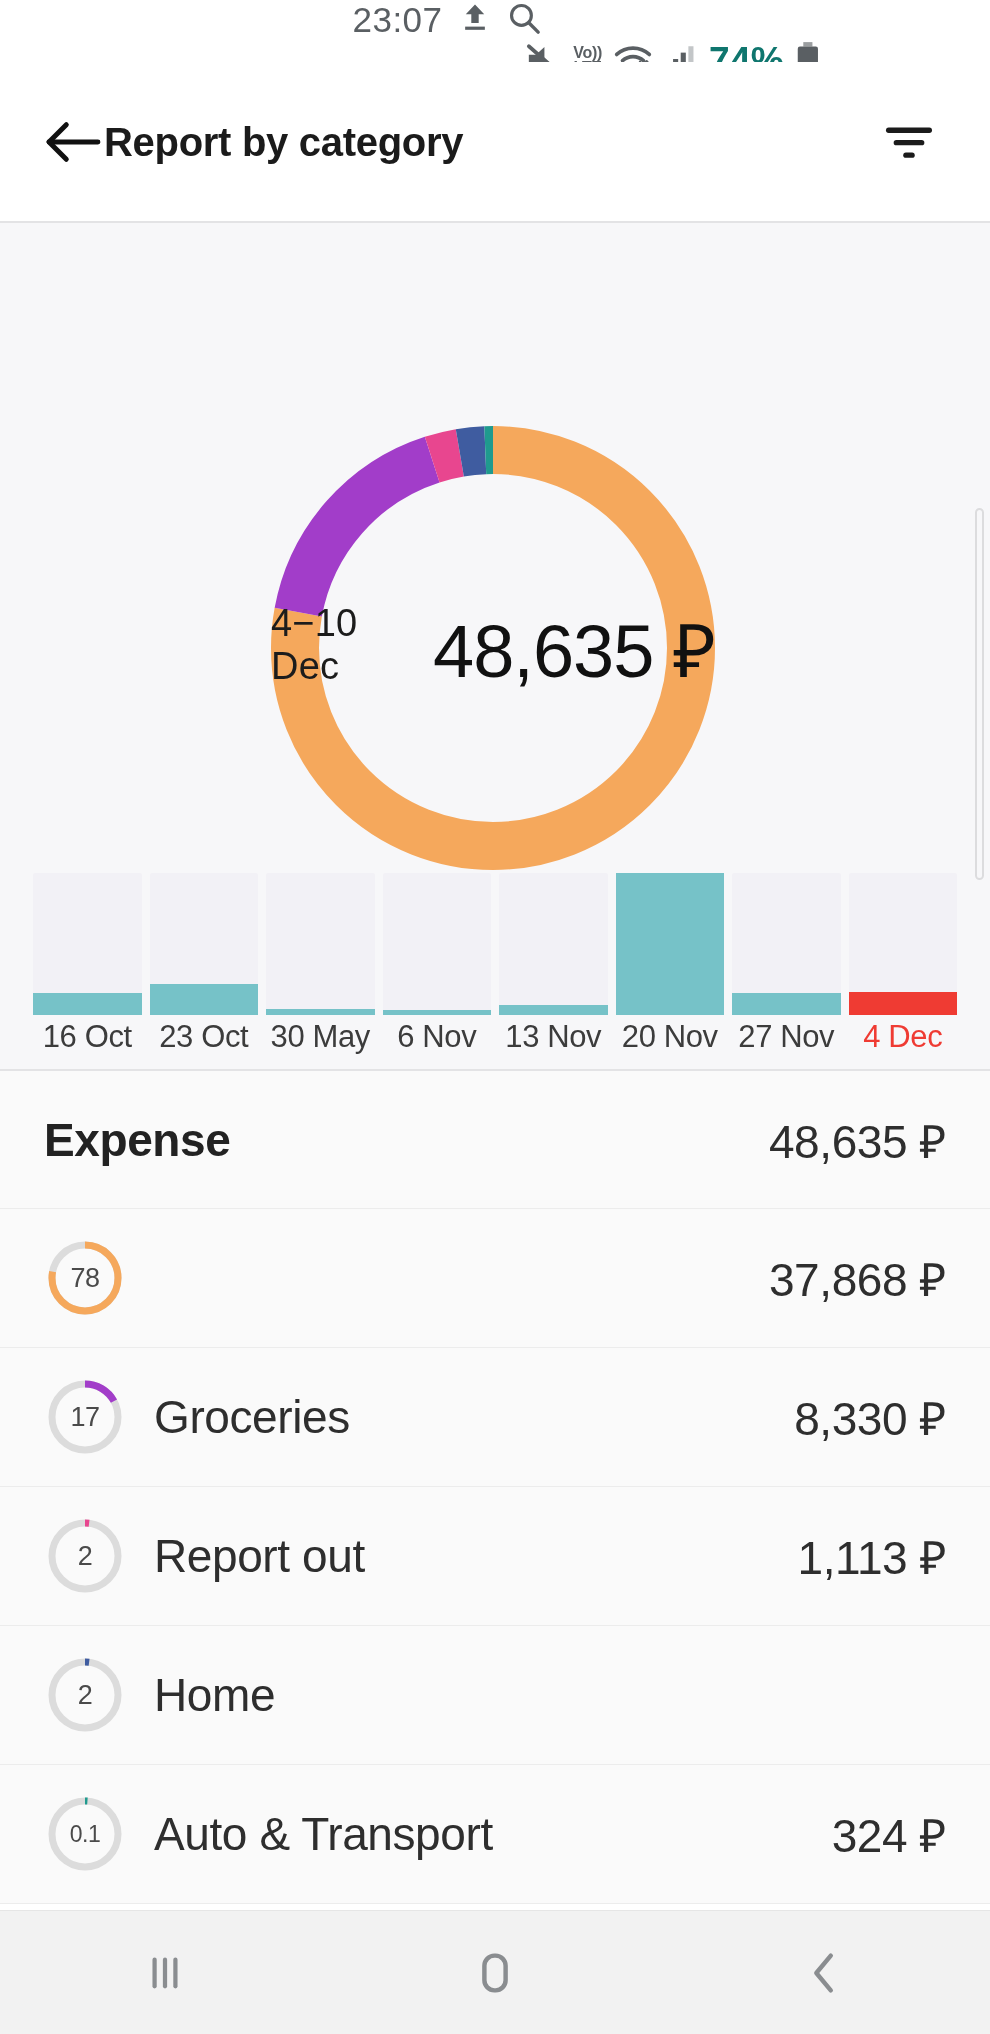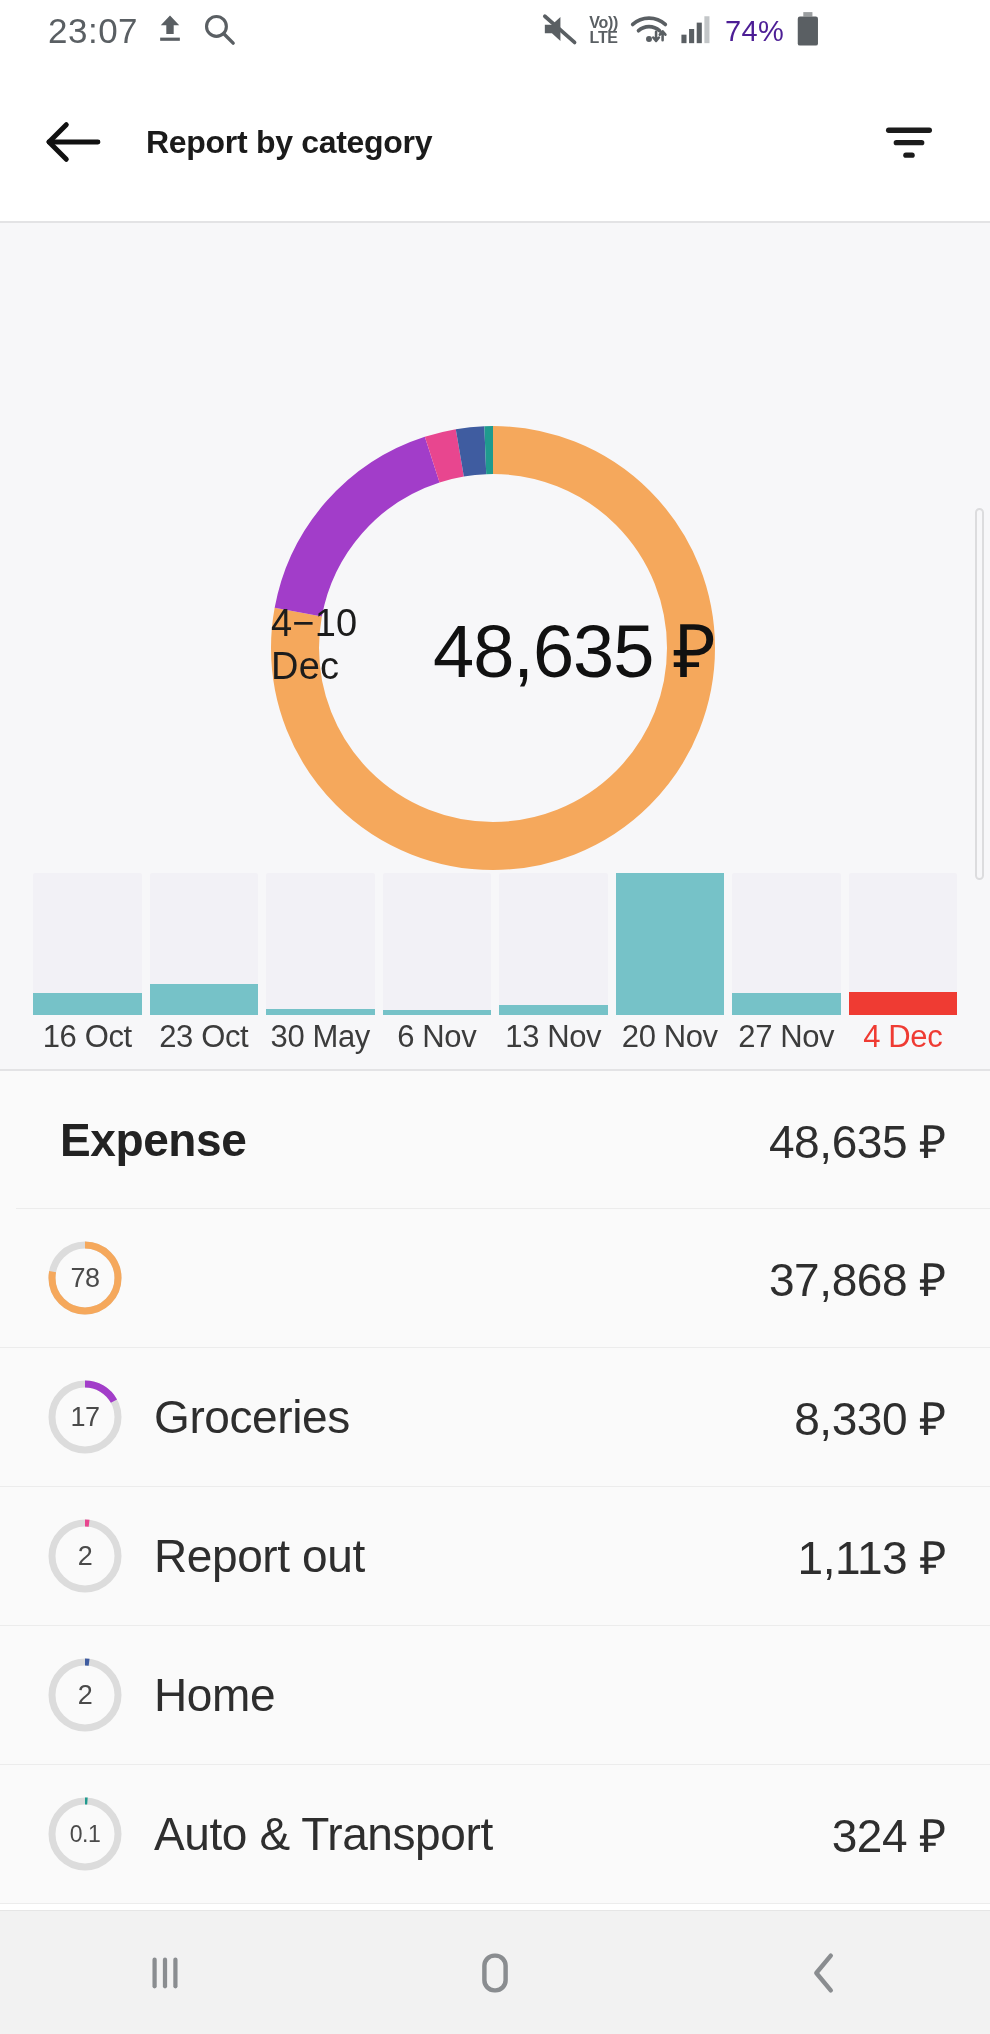--- a/index.html
+++ b/index.html
@@ -3,33 +3,33 @@
 <meta charset="utf-8">
 <style>
   * { margin:0; padding:0; box-sizing:border-box; }
   html,body { width:990px; height:2034px; background:#ffffff;
     font-family:"Liberation Sans", sans-serif; -webkit-font-smoothing:antialiased; }
 
   .phone { position:relative; width:990px; height:2034px; background:#ffffff; overflow:hidden; }
 
   
   .statusbar { position:absolute; left:0; top:0; width:845px; height:62px;
-    background:#ffffff; display:flex; align-items:center; }
+    background:#ffffff; display:flex; align-items:center;flex-direction:column; }
   .sb-left { display:flex; align-items:center; gap:17px; padding-left:48px; }
   .sb-time { font-size:35px; color:#5a5f63; letter-spacing:.5px; font-weight:400; }
   .sb-right { margin-left:auto; display:flex; align-items:center; gap:11px; padding-right:24px; }
-  .sb-pct { font-size:29px; color:#4c1d95; letter-spacing:.3px; }
+  .sb-pct { font-size:37px; color:#0f766e; letter-spacing:.3px;font-weight:bold; }
   .volte { display:flex; flex-direction:column; line-height:.92; align-items:center;
     font-size:16px; font-weight:700; color:#5a5f63; letter-spacing:-.3px; }
 
   
   .appbar { position:absolute; left:0; top:62px; width:990px; height:160px;
     background:#ffffff; display:flex; align-items:center; }
-  .appbar-title { font-size:32px; color:#1b1b1b; font-weight:700; letter-spacing:-.3px;
-    margin-left:42px; }
+  .appbar-title { font-size:40px; color:#1b1b1b; font-weight:700; letter-spacing:-.3px;
+    }
   .back-btn { margin-left:42px; width:62px; height:62px; display:flex;
     align-items:center; justify-content:center; }
   .filter-btn { margin-left:auto; margin-right:48px; width:66px; height:66px;
     display:flex; align-items:center; justify-content:center; }
 
   .divider-top { position:absolute; left:0; top:221px; width:990px; height:2px;
     background:#e3e3e5; }
 
   
   .chartpanel { position:absolute; left:0; top:223px; width:990px; height:848px;
@@ -60,21 +60,21 @@
     letter-spacing:-.4px; }
   .bar-label.active { color:#ef3b33; }
 
   .divider-bars { position:absolute; left:0; top:1069px; width:990px; height:2px;
     background:#e3e3e5; }
 
   
   .list { position:absolute; left:0; top:1071px; width:990px; background:#fafafa; }
   .row { position:relative; height:139px; display:flex; align-items:center;
     padding:0 44px; border-bottom:1.5px solid #ececec; background:#fafafa; }
-  .row.header { height:138px;margin-left:16px; }
+  .row.header { height:138px; }
   .row-title { font-size:46px; color:#2e2e2e; letter-spacing:-.4px; }
   .row.header .row-title { font-weight:700; color:#222; }
   .row-amount { margin-left:auto; font-size:46px; color:#2e2e2e; letter-spacing:-.4px;
     white-space:nowrap; }
   .row.header .row-amount { font-weight:400; color:#2e2e2e; }
   .minidonut { position:relative; width:82px; height:82px; margin-right:28px;
     flex:0 0 82px; }
   .minidonut svg { display:block; }
   .minidonut .pct { position:absolute; left:0; top:0; width:82px; height:82px;
     display:flex; align-items:center; justify-content:center;

